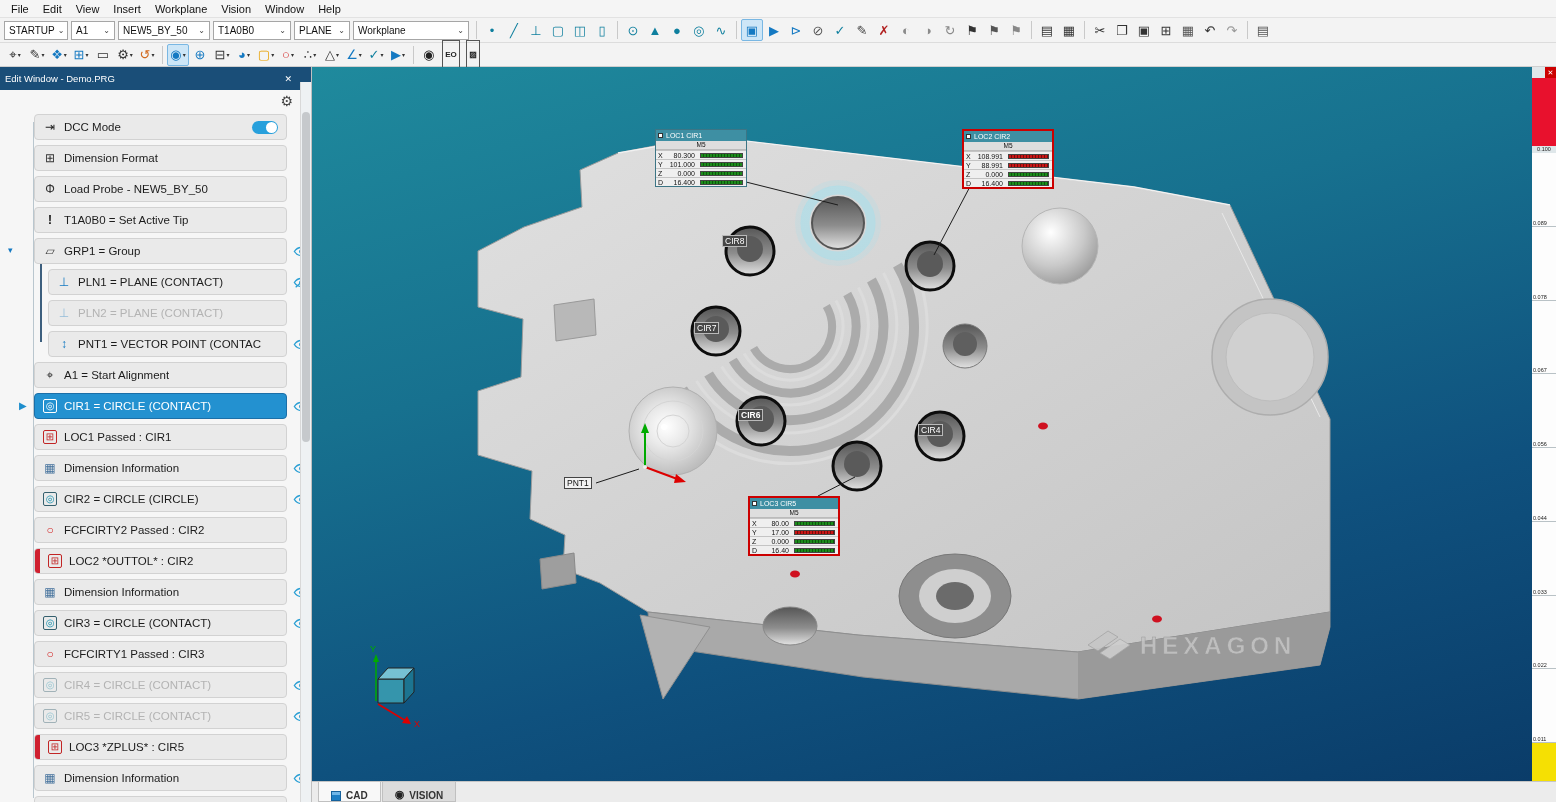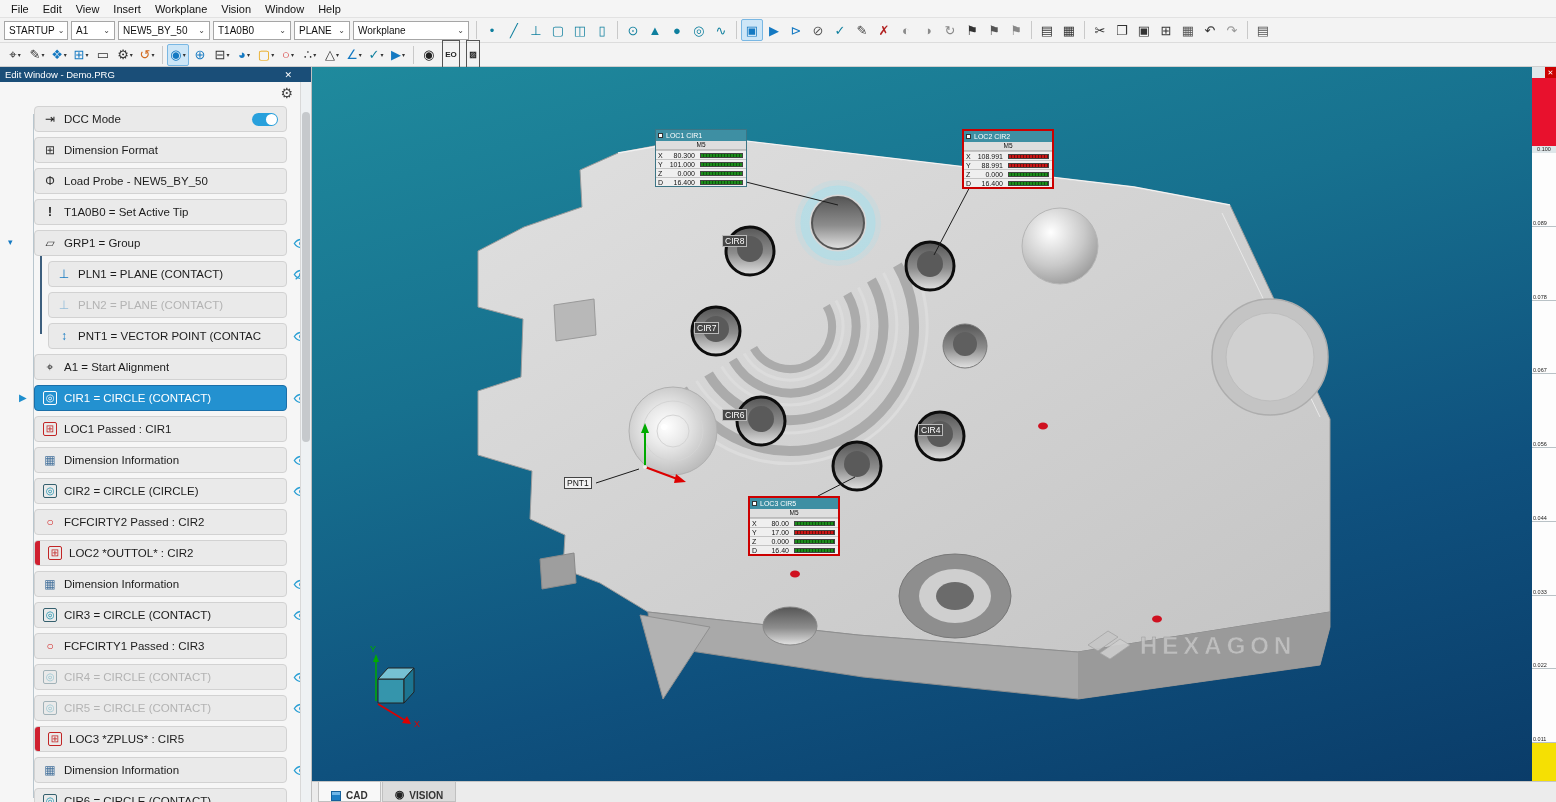--- a/index.html
+++ b/index.html
@@ -21,21 +21,21 @@
   .tsep{width:1px;height:18px;background:#c9c9c9;margin:0 4px;flex:none;}
   .boxedglyph{border:1px solid #555;font-size:8px;padding:8px 2px;line-height:12px;font-weight:bold;}
 
   
   .main{display:flex;height:735px;}
   .left-panel{width:312px;background:#f6f6f6;border-right:1px solid #c0c0c0;display:flex;flex-direction:column;position:relative;flex:none;}
   .right-col{flex:1;display:flex;flex-direction:column;}
   .center-row{display:flex;flex:1;min-height:0;}
 
   
-  .panel-titlebar{height:15px;background:#1a4e78;color:#fff;font-size:9.5px;display:flex;align-items:center;padding:0 5px;flex:none;}
+  .panel-titlebar{height:23px;background:#1a4e78;color:#fff;font-size:9.5px;display:flex;align-items:center;padding:0 5px;flex:none;}
   .panel-close{margin-left:auto;font-size:9px;color:#fff;margin-right:14px;}
   .panel-gear{height:22px;display:flex;justify-content:flex-end;align-items:center;padding-right:18px;color:#444;font-size:14px;flex:none;}
   .tree{flex:1;overflow:hidden;position:relative;padding-top:2px;}
   .tree-guide{position:absolute;left:33px;top:10px;bottom:4px;width:1px;background:#b9c6ce;}
   .connector{position:absolute;left:40px;width:2px;background:#3d5f7e;}
   .tree-row{display:flex;align-items:center;height:26px;margin-bottom:5px;position:relative;}
   .gutter{width:34px;flex:none;position:relative;height:100%;}
   .expander{position:absolute;left:8px;top:7px;color:#1479c2;font-size:9px;}
   .exec-marker{position:absolute;left:19px;top:7px;color:#1e8ecd;font-size:10px;}
   .row-btn{flex:1;height:100%;background:#eaeaea;border:1px solid #d2d2d2;border-radius:4px;display:flex;align-items:center;gap:7px;padding:0 8px;font-size:11.5px;color:#1c1c1c;position:relative;overflow:hidden;margin-right:3px;}
@@ -733,21 +733,21 @@
 
           <g transform="translate(776,556)" opacity="0.9">
             <path d="M0,22 L20,8 L30,14 L10,28 Z" fill="#c6c6c6" stroke="#9f9f9f" stroke-width="0.8"></path>
             <path d="M12,30 L32,16 L42,22 L22,36 Z" fill="#cecece" stroke="#a8a8a8" stroke-width="0.8"></path>
             <text x="52" y="31" font-size="24" font-weight="bold" letter-spacing="5" fill="#c3c3c3" stroke="#989898" stroke-width="0.5">HEXAGON</text>
           </g>
         </svg>
 
       <div class="cadlabel" style="left: 410px; top: 168px;">CIR8</div>
           <div class="cadlabel" style="left: 382px; top: 255px;">CIR7</div>
-          <div class="cadlabel" style="left: 410px; top: 342px;">CIR6</div>
+          <div class="cadlabel" style="left: 426px; top: 342px; font-weight: bold;">CIR6</div>
           <div class="cadlabel" style="left: 606px; top: 357px;">CIR4</div>
           <div class="cadlabel light" style="left: 252px; top: 410px;">PNT1</div>
           <div class="dimbox" style="left: 343px; top: 62px;">
             <div class="dimbox-title">
               <span class="dimchk"></span>
               <span>LOC1 CIR1</span>
             </div>
             <div class="dimbox-sub">M5</div>
             <div class="dimrow">
               <span class="ax">X</span>

